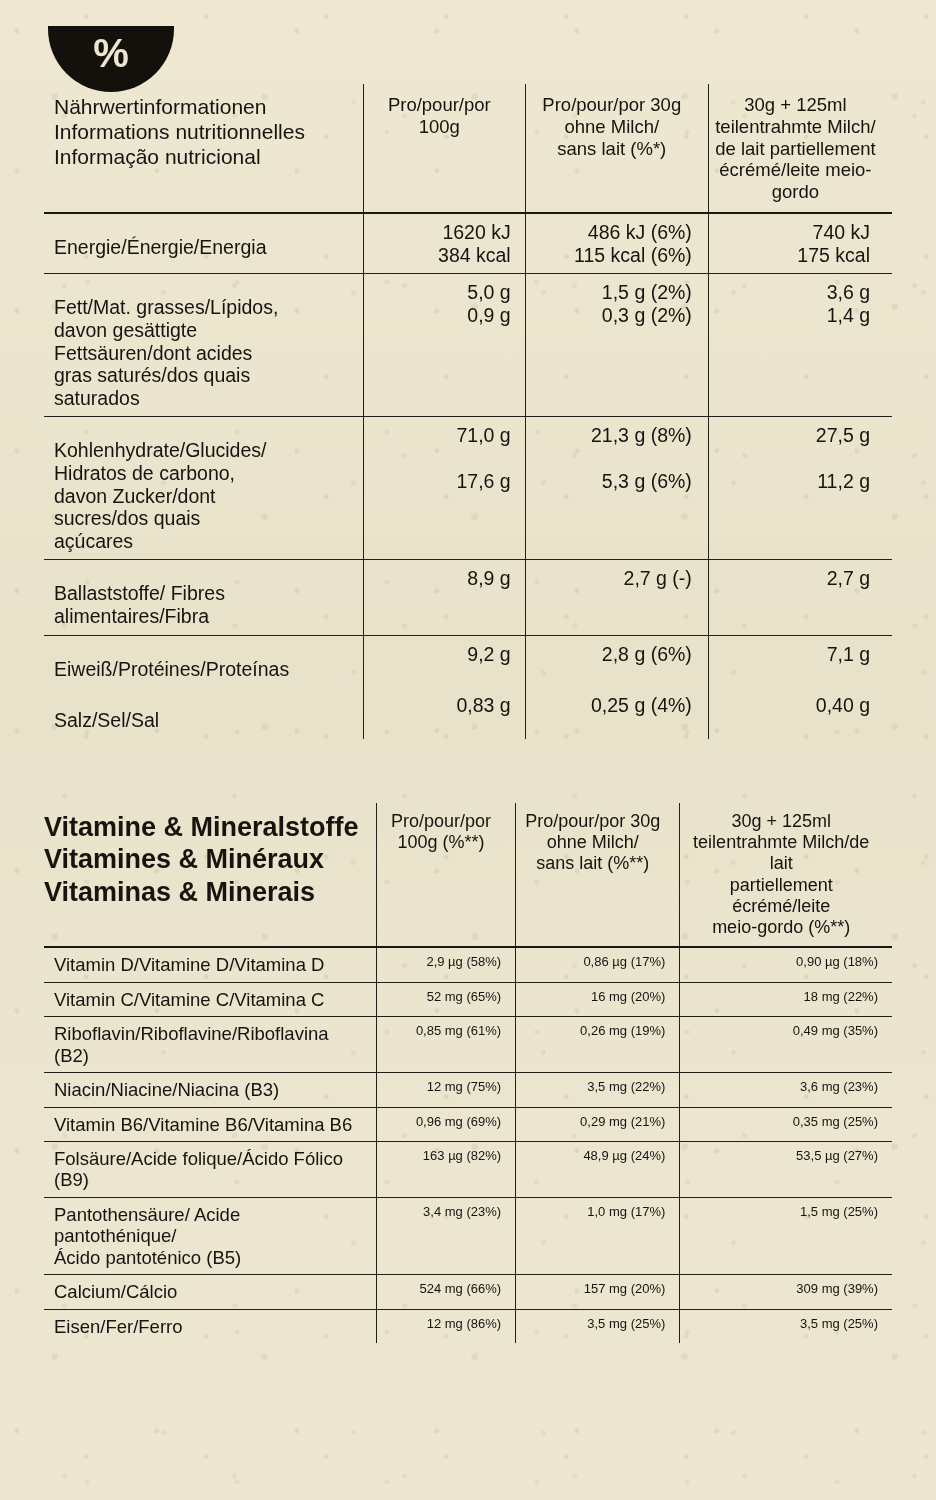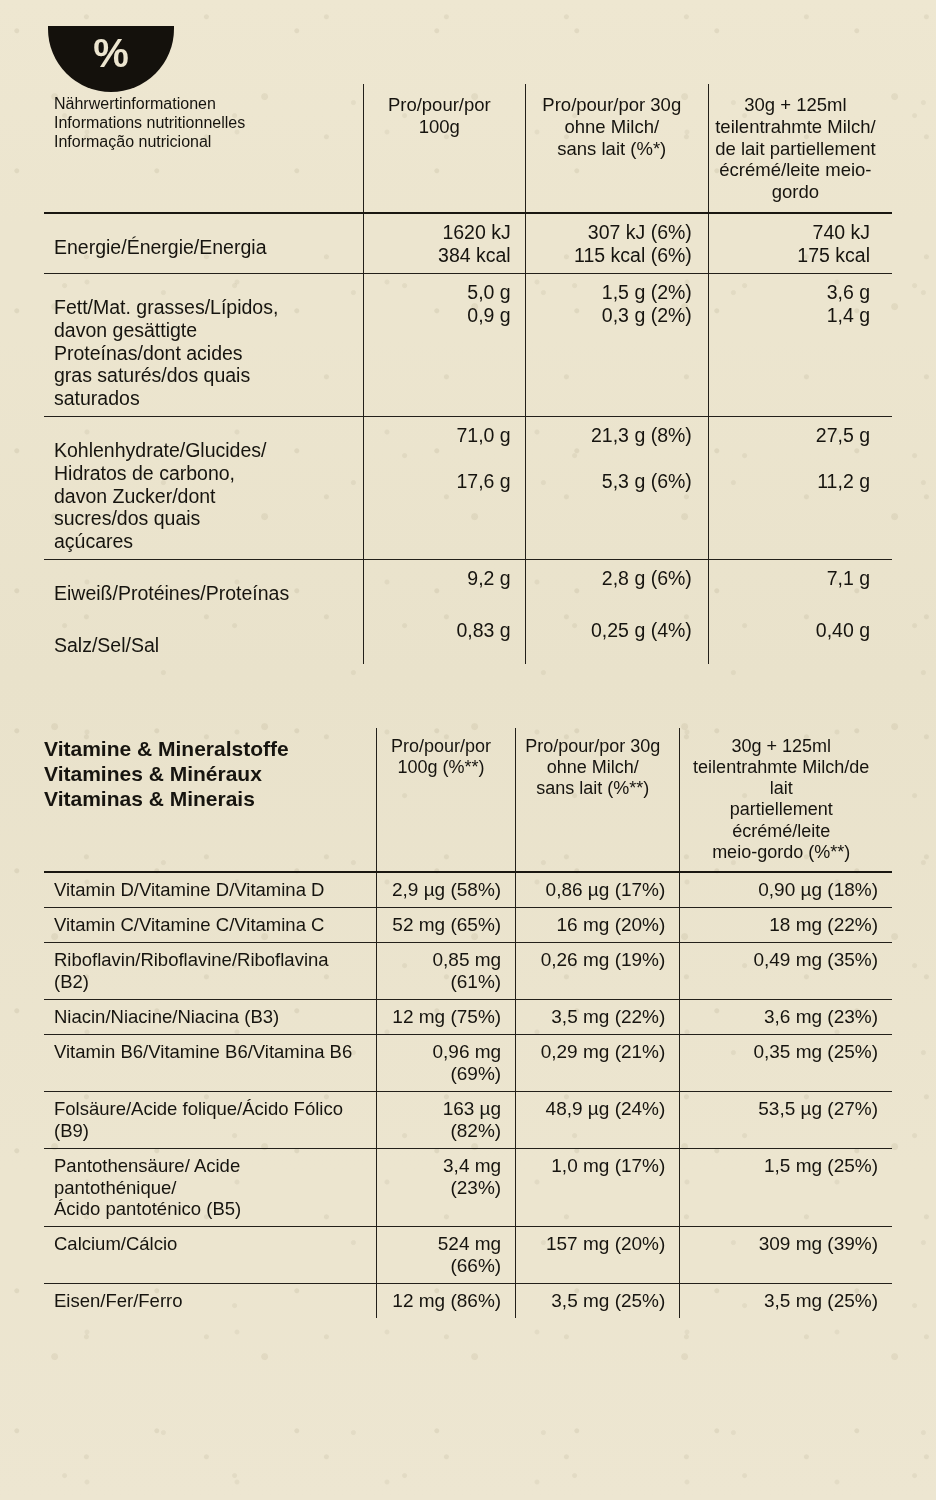--- a/index.html
+++ b/index.html
@@ -83,21 +83,21 @@
     text-align: left;
   }
 
   .hdr th {
     padding: 10px 10px 9px 0;
     font-size: 18.5px;
     line-height: 1.18;
   }
   .hdr th.lbl {
     padding-left: 10px;
-    font-size: 16px;
+    font-size: 21px;
     line-height: 1.2;
   }
   .hdr-bold th.lbl { font-weight: bold; }
 
   .rowline td, .rowline th {
     border-top: 1.6px solid #23201a;
   }
   .thickline td, .thickline th {
     border-top: 2.6px solid #1a1711;
   }
@@ -114,22 +114,22 @@
     padding: 7px 14px 7px 8px;
   }
   td.val.c2 { padding-right: 16px; }
   td.val.c3 { padding-right: 22px; margin-left: 40px; }
 
   .sub { display: block; }
 
   
   .vit-table { margin-top: 64px; font-size: 18.5px; }
   .vit-table td.lbl { padding: 6px 10px 6px 10px; font-size: 18.5px; margin-top: 28px; }
-  .vit-table td.val { padding: 6px 14px 6px 12px; font-size: 19px; }
-  .vit-table .hdr th.lbl { font-size: 21px; font-weight: bold; }
+  .vit-table td.val { padding: 6px 14px 6px 12px; font-size: 13px; }
+  .vit-table .hdr th.lbl { font-size: 27px; font-weight: bold; }
   .vit-table .hdr th { padding: 8px 10px 8px 0; font-size: 18px; }
 
   .col-lbl  { width: 330px; }
   .col-v1   { width: 170px; }
   .col-v2   { width: 195px; }
   .col-v3   { width: 195px; }
 
   .vcol-lbl { width: 340px; }
   .vcol-v1  { width: 145px; }
   .vcol-v2  { width: 175px; }
@@ -185,34 +185,34 @@
 
       <tr class="thickline">
         <td class="lbl">
           <span class="sub">Energie/Énergie/Energia</span>
         </td>
         <td class="val c1 vsep">
           <span class="sub">1620 kJ</span>
           <span class="sub">384 kcal</span>
         </td>
         <td class="val c2 vsep">
-          <span class="sub">307 kJ (6%)</span>
+          <span class="sub">486 kJ (6%)</span>
           <span class="sub">115 kcal (6%)</span>
         </td>
         <td class="val c3 vsep">
           <span class="sub">740 kJ</span>
           <span class="sub">175 kcal</span>
         </td>
       </tr>
 
       <tr class="rowline">
         <td class="lbl">
           <span class="sub">Fett/Mat. grasses/Lípidos,</span>
           <span class="sub">davon gesättigte</span>
-          <span class="sub">Proteínas/dont acides</span>
+          <span class="sub">Fettsäuren/dont acides</span>
           <span class="sub">gras saturés/dos quais</span>
           <span class="sub">saturados</span>
         </td>
         <td class="val c1 vsep">
           <span class="sub">5,0 g</span>
           <span class="sub">0,9 g</span>
         </td>
         <td class="val c2 vsep">
           <span class="sub">1,5 g (2%)</span>
           <span class="sub">0,3 g (2%)</span>
@@ -241,20 +241,35 @@
           <span class="sub">&nbsp;</span>
           <span class="sub">5,3 g (6%)</span>
         </td>
         <td class="val c3 vsep">
           <span class="sub">27,5 g</span>
           <span class="sub">&nbsp;</span>
           <span class="sub">11,2 g</span>
         </td>
       </tr>
 
+      <tr class="rowline">
+        <td class="lbl">
+          <span class="sub">Ballaststoffe/ Fibres</span>
+          <span class="sub">alimentaires/Fibra</span>
+        </td>
+        <td class="val c1 vsep">
+          <span class="sub">8,9 g</span>
+        </td>
+        <td class="val c2 vsep">
+          <span class="sub">2,7 g (-)</span>
+        </td>
+        <td class="val c3 vsep">
+          <span class="sub">2,7 g</span>
+        </td>
+      </tr>
 
       <tr class="rowline">
         <td class="lbl">
           <span class="sub">Eiweiß/Protéines/Proteínas</span>
         </td>
         <td class="val c1 vsep">
           <span class="sub">9,2 g</span>
         </td>
         <td class="val c2 vsep">
           <span class="sub">2,8 g (6%)</span>

